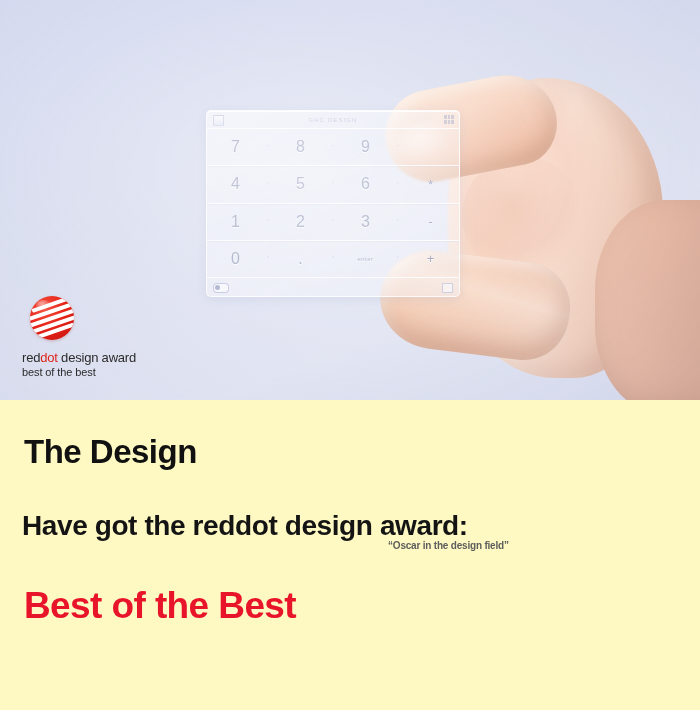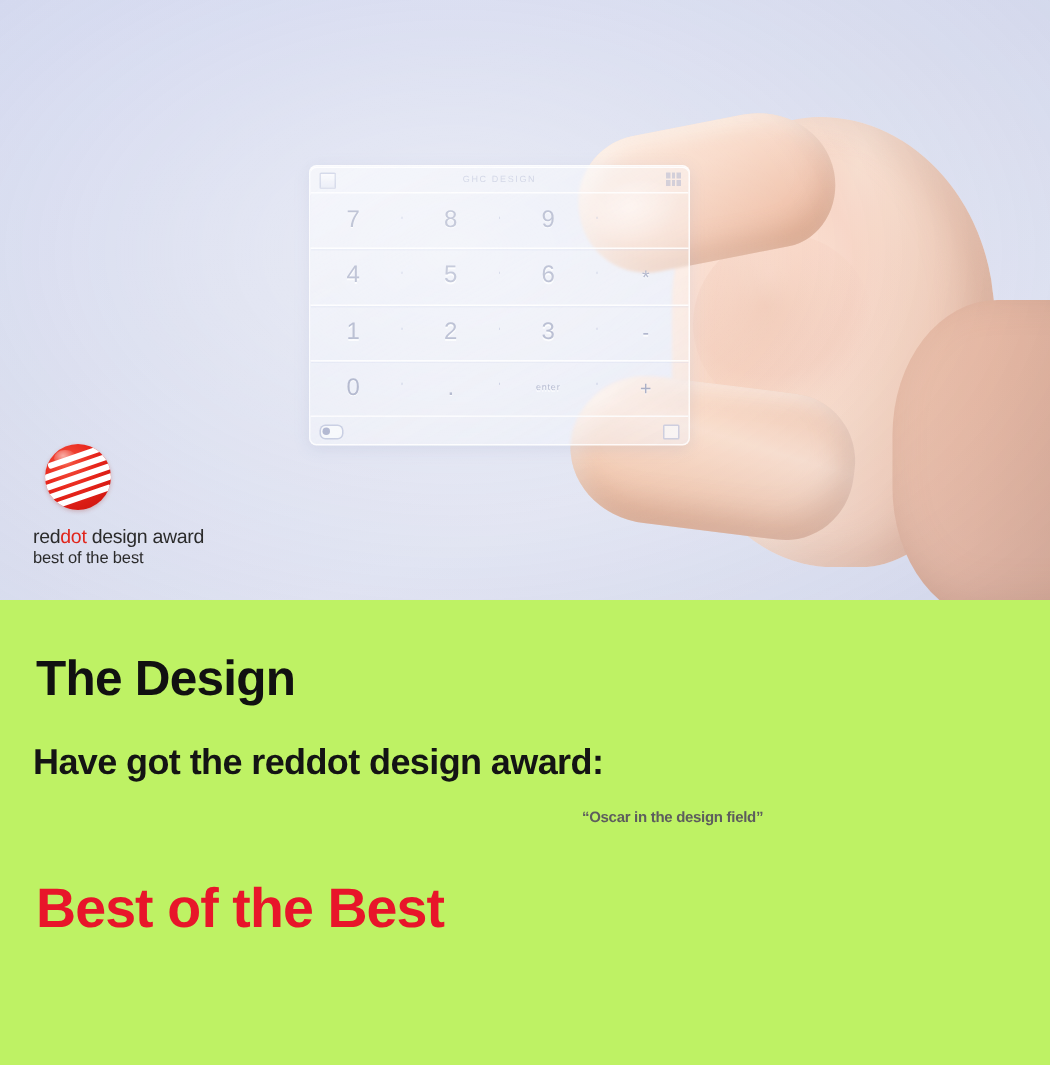--- a/index.html
+++ b/index.html
@@ -250,35 +250,35 @@
     margin-top: 1px;
     letter-spacing: -0.1px;
     font-family: "Liberation Sans", sans-serif;
   }
 
   
   .text-panel {
     position: absolute;
     left: 0; top: 400px;
     width: 700px; height: 310px;
-    background: #bef264;
+    background: #fef9c3;
   }
   .headline {
     position: absolute;
     left: 24px; top: 33px;
     font-size: 33px;
     font-weight: bold;
     color: #111111;
     letter-spacing: -0.5px;
     font-family: "Liberation Sans", sans-serif;
   }
   .subhead {
     position: absolute;
-    left: 22px; top: 95px;
-    font-size: 24px;
+    left: 22px; top: 110px;
+    font-size: 28px;
     font-weight: bold;
     color: #141414;
     letter-spacing: -0.4px;
     font-family: "Liberation Sans", sans-serif;
   }
   .quote {
     position: absolute;
     left: 388px; top: 140px;
     font-size: 10px;
     font-weight: bold;

